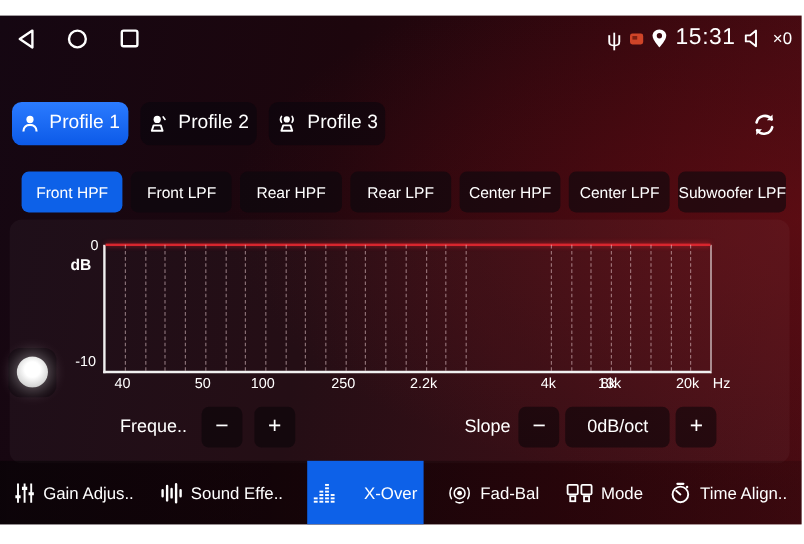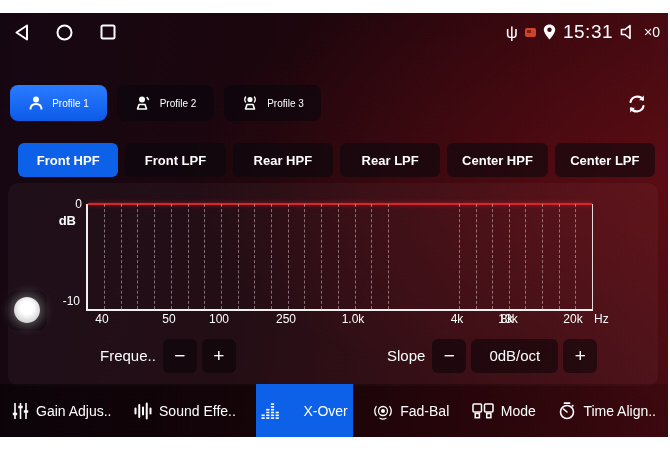--- a/index.html
+++ b/index.html
@@ -23,26 +23,26 @@
   .right-status{position:absolute;right:8px;top:0;height:38px;display:flex;align-items:center;gap:7px;}
   .time{font-size:19px;letter-spacing:.5px;color:#fff;}
   .vol-count{font-size:14px;color:#fff;}
   .sd-chip{width:11px;height:9px;border-radius:2px;background:#cf4428;position:relative;}
   .sd-chip::after{content:"";position:absolute;left:2px;top:2px;width:4px;height:3px;background:#7e1f12;}
   .psi{font-size:17px;color:#fff;line-height:1;}
   
   .profiles{position:absolute;left:10px;top:72px;display:flex;gap:10px;}
   .profile-btn{
     width:97px;height:36px;border-radius:8px;display:flex;align-items:center;justify-content:center;gap:8px;
-    background:rgba(8,6,12,.55);font-size:10px;color:#fff;
+    background:rgba(8,6,12,.55);font-size:16px;color:#fff;
   }
   .profile-btn.active{background:linear-gradient(180deg,#2b7bff,#0c5ae8);}
   .refresh-btn{position:absolute;right:18px;top:78px;width:26px;height:26px;display:flex;align-items:center;justify-content:center;}
   
-  .filters{position:absolute;left:18px;top:130px;width:637px;display:flex;gap:7px;font-weight:bold;}
+  .filters{position:absolute;left:18px;top:130px;width:637px;display:flex;gap:7px;}
   .filter-btn{
     flex:1 1 0;height:34px;border-radius:6px;display:flex;align-items:center;justify-content:center;
     background:rgba(10,8,14,.6);font-size:13px;color:#fff;white-space:nowrap;
   }
   .filter-btn.active{background:#0d61e8;}
   
   .panel{position:absolute;left:8px;top:170px;width:650px;height:203px;border-radius:10px;background:rgba(255,255,255,.035);}
   .plot{
     position:absolute;left:86px;top:191px;width:504px;height:105px;
     border-left:2px solid #f0f0f0;border-bottom:2px solid #f0f0f0;border-right:1px solid rgba(255,255,255,.85);
@@ -57,21 +57,21 @@
   .xunit{position:absolute;top:299px;left:594px;font-size:12px;color:#fff;}
   
   .knob{position:absolute;left:7px;top:277px;width:40px;height:41px;border-radius:10px;background:rgba(10,4,10,.55);}
   .knob-dot{
     position:absolute;left:7px;top:7px;width:26px;height:26px;border-radius:50%;
     background:radial-gradient(circle at 50% 42%, #ffffff 0 32%, #d6d6d6 70%, #a9a9a9 100%);
     box-shadow:0 0 12px 3px rgba(255,255,255,.35);
   }
   
   .ctl-group{position:absolute;top:325px;display:flex;align-items:center;gap:5px;height:35px;}
-  .ctl-freq{left:100px;}
+  .ctl-freq{left:100px;gap:10px;}
   .ctl-slope{left:387px;}
   .ctl-label{font-size:15px;color:#fff;margin-right:2px;}
   .ctl-btn{
     width:34px;height:34px;border-radius:6px;background:rgba(8,4,8,.55);
     display:flex;align-items:center;justify-content:center;font-size:19px;color:#fff;
   }
   .ctl-value{
     height:34px;border-radius:6px;background:rgba(8,4,8,.55);padding:0 18px;min-width:42px;
     display:flex;align-items:center;justify-content:center;font-size:15px;color:#fff;
   }
@@ -182,20 +182,23 @@
         <span>Rear HPF</span>
       </div>
     <div class="filter-btn">
         <span>Rear LPF</span>
       </div>
     <div class="filter-btn">
         <span>Center HPF</span>
       </div>
     <div class="filter-btn">
         <span>Center LPF</span>
+      </div>
+    <div class="filter-btn">
+        <span>Subwoofer LPF</span>
       </div>
   </div>
 
   <div class="panel"></div>
 
   <div class="plot">
     <div class="curve"></div>
   <div class="vline" style="left: 16px;"></div>
       <div class="vline" style="left: 32.7px;"></div>
       <div class="vline" style="left: 49.4px;"></div>
@@ -224,21 +227,21 @@
       <div class="vline" style="left: 487.2px;"></div>
     </div>
   <span class="ylab y0">0</span>
   <span class="ylab ydb">dB</span>
   <span class="ylab ym10">-10</span>
 
   <span class="xlab" style="left:84px">40</span>
   <span class="xlab" style="left:151px">50</span>
   <span class="xlab" style="left:201px">100</span>
   <span class="xlab" style="left:268px">250</span>
-  <span class="xlab" style="left:335px">1.0k</span>
+  <span class="xlab" style="left:335px">2.2k</span>
   <span class="xlab" style="left:439px">4k</span>
   <span class="xlab" style="left:489px">8k</span>
   <span class="xlab" style="left:490px">13k</span>
   <span class="xlab" style="left:555px">20k</span>
   <span class="xunit">Hz</span>
 
   <div class="knob">
     <div class="knob-dot"></div>
   </div>
 

